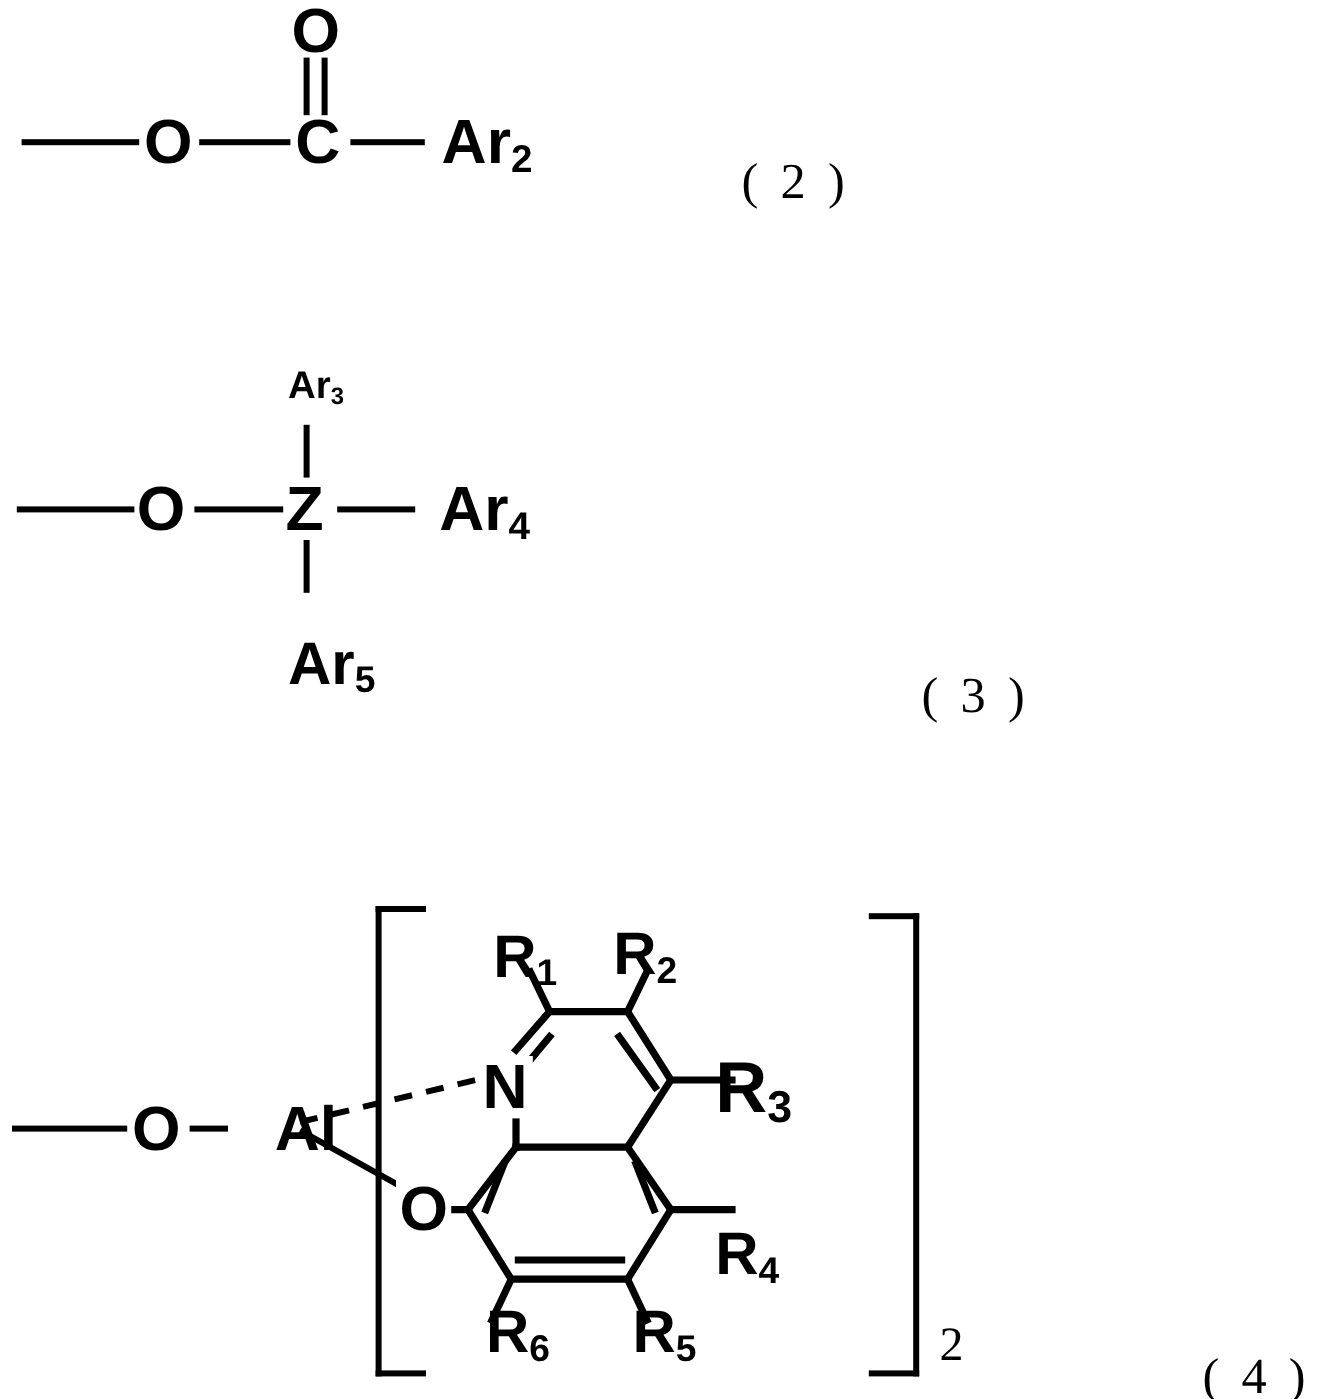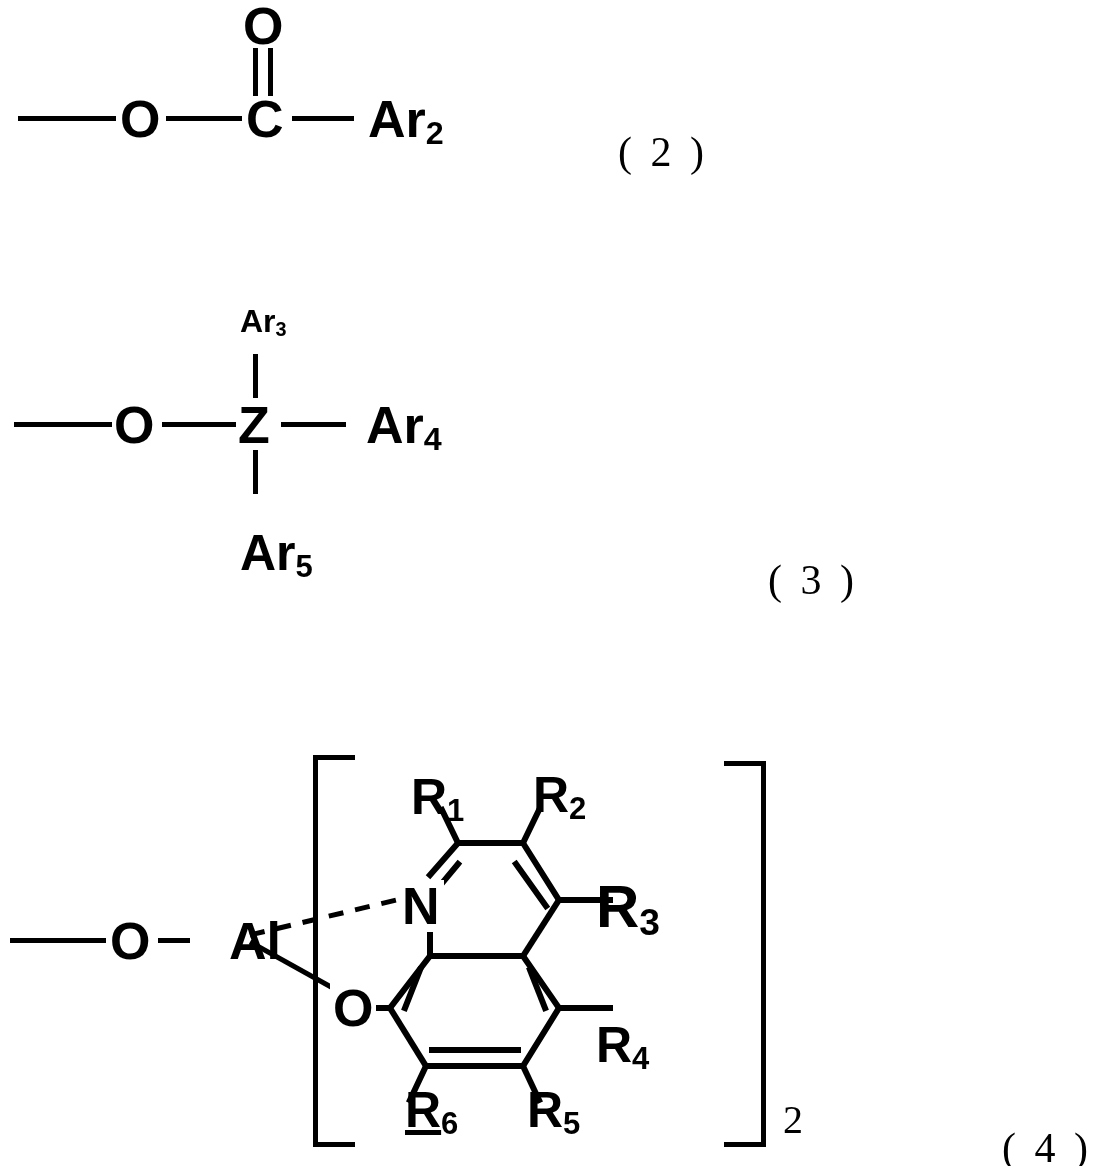--- a/index.html
+++ b/index.html
@@ -190,36 +190,36 @@
     </svg>
 
     <div class="atom" style="left:398px; top:880px; font-size:52px; background:#fff; padding:0 4px;">N</div>
 
     <div class="atom" style="left:330px; top:982px; font-size:52px; background:#fff; padding:0 3px;">O</div>
 
     <div class="atom" style="left:411px; top:772px; font-size:50px;">
       <span>R</span><sub>1</sub>
     </div>
 
-    <div class="atom" style="left:533px; top:770px; font-size:50px;">
+    <div class="atom" style="left:511px; top:770px; font-size:50px;">
       <span>R</span><sub>2</sub>
     </div>
 
     <div class="atom" style="left:596px; top:877px; font-size:60px;">
       <span>R</span><sub>3</sub>
     </div>
 
     <div class="atom" style="left:596px; top:985px; font-size:50px;margin-top:35px;">
       <span>R</span><sub>4</sub>
     </div>
 
     <div class="atom" style="left:527px; top:1085px; font-size:50px;">
       <span>R</span><sub>5</sub>
     </div>
 
-    <div class="atom" style="left:405px; top:1085px; font-size:50px;text-decoration:underline;">
+    <div class="atom" style="left:405px; top:1085px; font-size:50px;">
       <span>R</span><sub>6</sub>
     </div>
 
     <div class="eqlabel" style="left:1002px; top:1124px;">( 4 )</div>
   </div>
 
 </div>
 
 </body></html>

